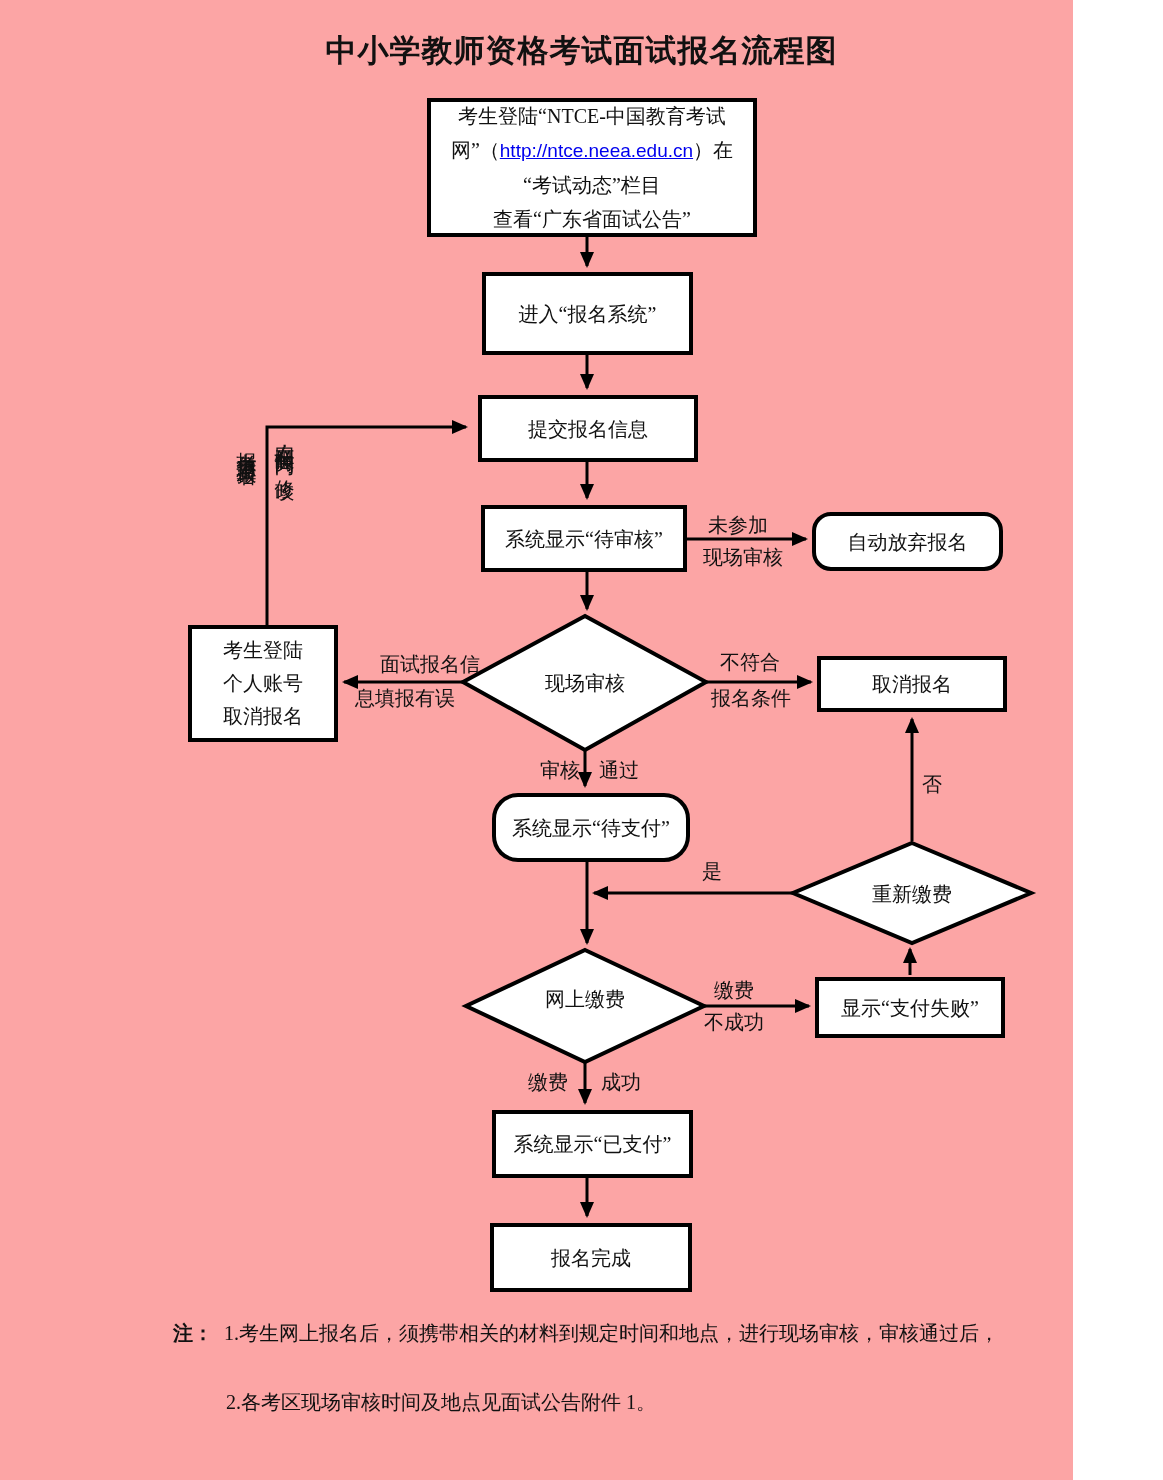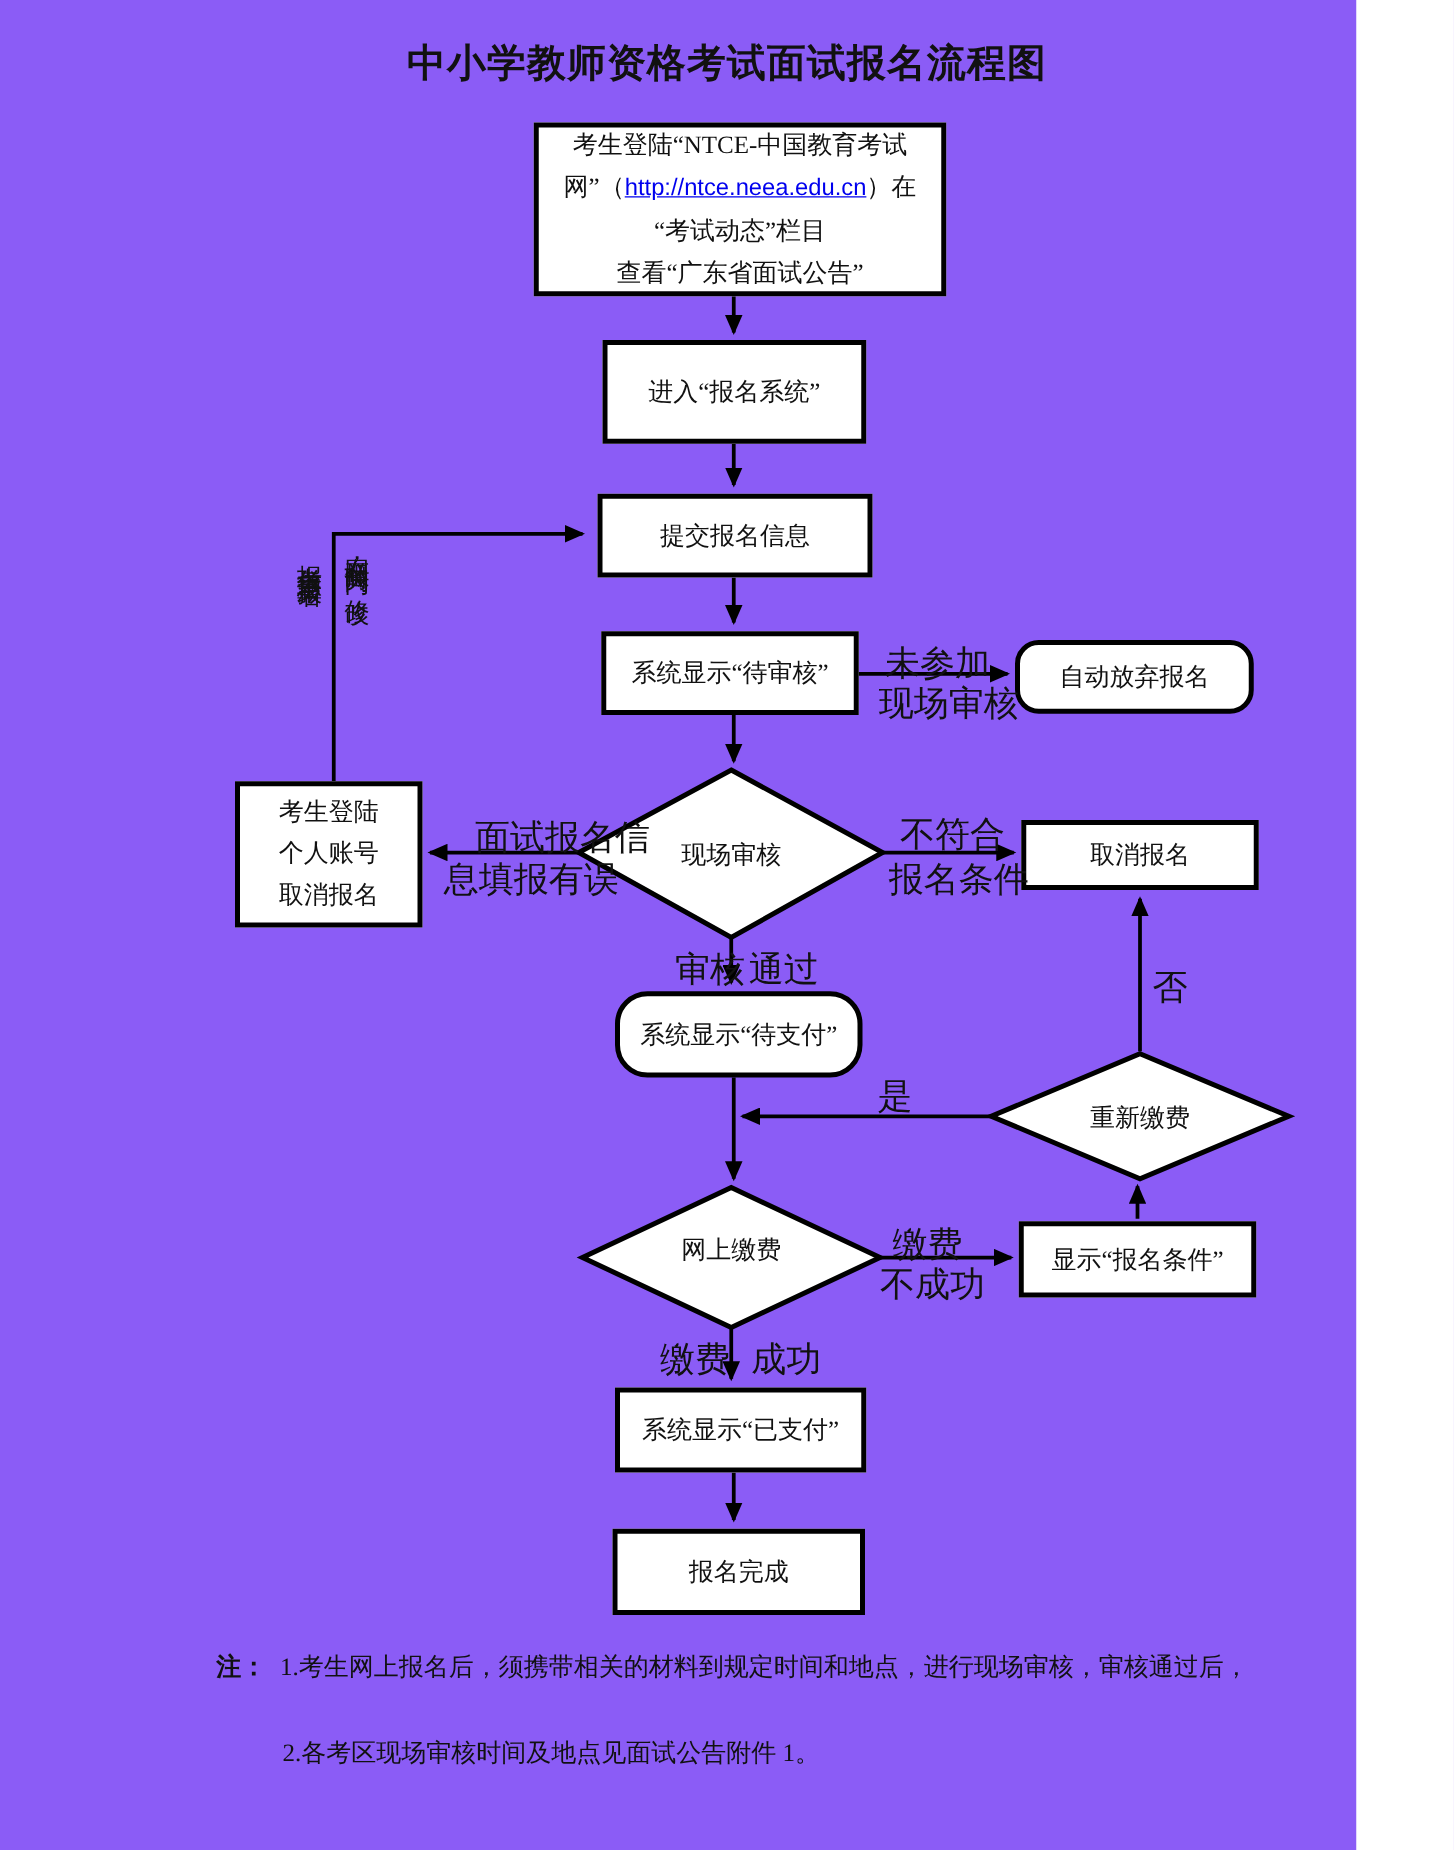--- a/index.html
+++ b/index.html
@@ -1,27 +1,27 @@
 <!DOCTYPE html>
 <html><head>
 <meta charset="utf-8">
 <style>
   html,body{margin:0;padding:0;background:#fff;}
-  .canvas{position:relative;width:1073px;height:1480px;background:#8b5cf6;overflow:hidden;
-          font-family:"Liberation Serif","DejaVu Serif",serif;color:#111;padding-left:12px;}
+  .canvas{position:relative;width:1073px;height:1480px;background:#fca5a5;overflow:hidden;
+          font-family:"Liberation Serif","DejaVu Serif",serif;color:#111;}
   .title{position:absolute;left:0;top:30px;width:1163px;text-align:center;
          font-size:31px;font-weight:bold;letter-spacing:1px;}
   .wires{position:absolute;left:0;top:0;}
   .wire{stroke:#000;stroke-width:3;fill:none;}
   .diamond{fill:#fff;stroke:#000;stroke-width:4;}
   .pbox{position:absolute;box-sizing:border-box;border:4px solid #000;background:#fff;
         display:flex;align-items:center;justify-content:center;text-align:center;
         font-size:20px;line-height:30px;}
   .pbox.multi{flex-direction:column;}
-  .lbl{position:absolute;font-size:28px;white-space:nowrap;}
+  .lbl{position:absolute;font-size:20px;white-space:nowrap;}
   .dlabel{position:absolute;font-size:20px;text-align:center;width:200px;}
   .vtext{position:absolute;writing-mode:vertical-rl;font-size:20px;letter-spacing:2px;line-height:26px;}
   .startbox{line-height:34px;}
   .link{color:#0000EE;text-decoration:underline;cursor:pointer;font-family:"Liberation Sans","DejaVu Sans",sans-serif;font-size:19px;}
   .note{position:absolute;font-size:20px;white-space:nowrap;}
   .bold{font-weight:bold;}
 </style>
 </head>
 <body>
 
@@ -78,21 +78,21 @@
   <div class="pbox multi" style="left:188px;top:625px;width:150px;height:117px;line-height:33px;">
     <div>考生登陆</div>
     <div>个人账号</div>
     <div>取消报名</div>
   </div>
 
   <div class="pbox" style="left:817px;top:656px;width:190px;height:56px;">取消报名</div>
 
   <div class="pbox" style="left:492px;top:793px;width:198px;height:69px;border-radius:26px;">系统显示“待支付”</div>
 
-  <div class="pbox" style="left:815px;top:977px;width:190px;height:61px;">显示“报名条件”</div>
+  <div class="pbox" style="left:815px;top:977px;width:190px;height:61px;">显示“支付失败”</div>
 
   <div class="pbox" style="left:492px;top:1110px;width:201px;height:68px;">系统显示“已支付”</div>
 
   <div class="pbox" style="left:490px;top:1223px;width:202px;height:69px;">报名完成</div>
 
   <div class="dlabel" style="left:485px;top:670px;">现场审核</div>
   <div class="dlabel" style="left:485px;top:986px;">网上缴费</div>
   <div class="dlabel" style="left:812px;top:881px;">重新缴费</div>
 
   <div class="lbl" style="left:708px;top:512px;">未参加</div>

